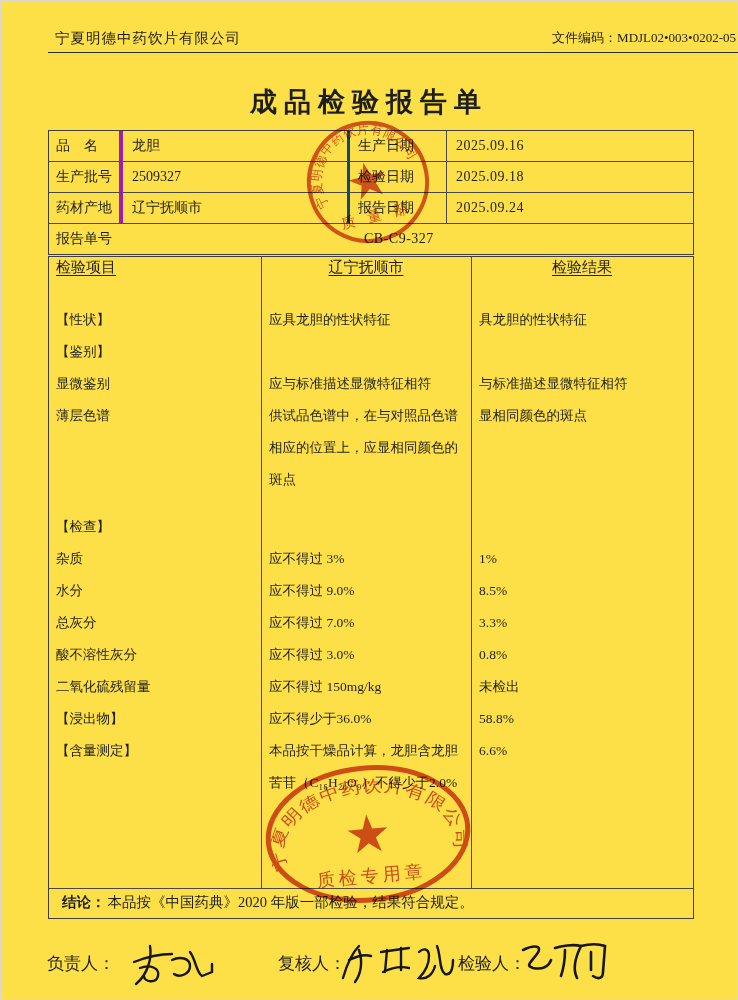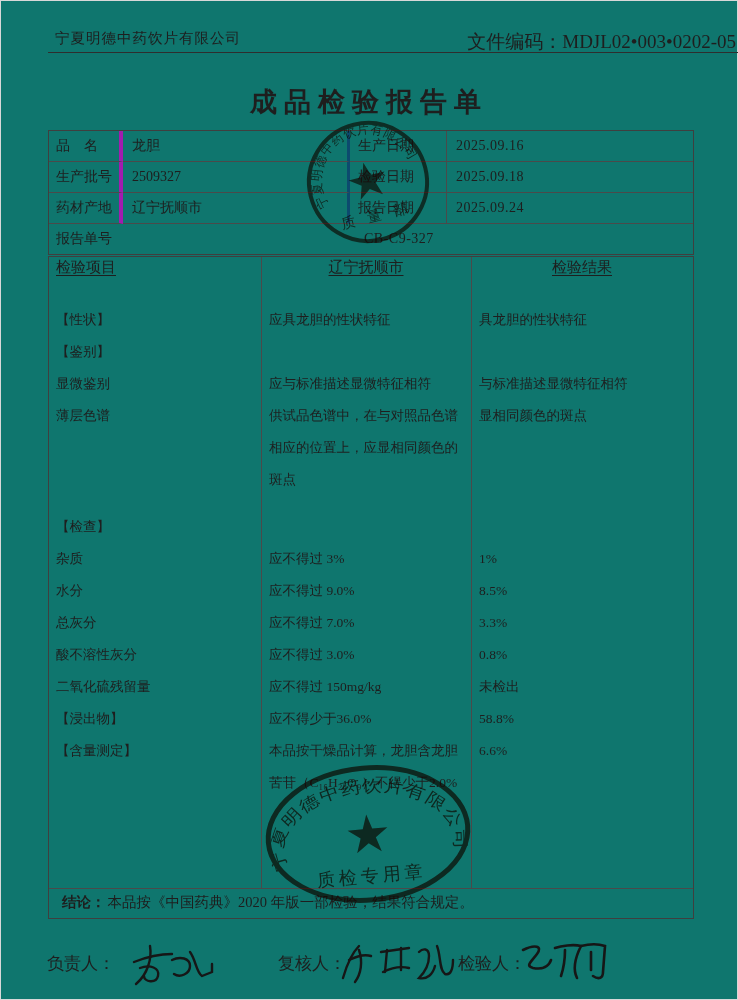--- a/index.html
+++ b/index.html
@@ -1,27 +1,27 @@
 <!DOCTYPE html>
 <html><head>
 <meta charset="utf-8">
 <style>
   html,body{margin:0;padding:0;background:#ffffff;}
   .page{
     position:relative;
     width:738px;height:1000px;
-    background:#0f766e;
+    background:#fde047;
     font-family:"Liberation Serif","DejaVu Serif",serif;
     color:#1e1e1e;
     overflow:hidden;
     box-shadow: inset 0 0 0 1px #d8d8d8;
   }
   
   .company{position:absolute;left:55px;top:29px;font-size:14.5px;letter-spacing:1px;}
-  .doccode{position:absolute;right:2px;top:29px;font-size:19px;}
+  .doccode{position:absolute;right:2px;top:29px;font-size:13px;}
   .header-rule{position:absolute;left:48px;top:52px;width:690px;height:0;border-top:1.5px solid #2e2e2e;}
   .title{position:absolute;left:0;top:84px;width:738px;text-align:center;
          font-size:27px;font-weight:bold;letter-spacing:7px;}
   
   .info-table{position:absolute;left:48px;top:130px;width:644px;border:1.5px solid #3f3f3f;background:transparent;}
   .info-row{display:grid;grid-template-columns:74px 227px 97px 1fr;height:31px;}
   .info-row > div{border-bottom:1px solid #4a4a4a;display:flex;align-items:center;font-size:14px;}
   .ic-label{padding-left:7px;border-right:4px solid #a21caf;}
   .ic-value{padding-left:9px;border-right:3px solid #0c4a6e;}
   .ic-label2{padding-left:8px;border-right:1px solid #4a4a4a;}

